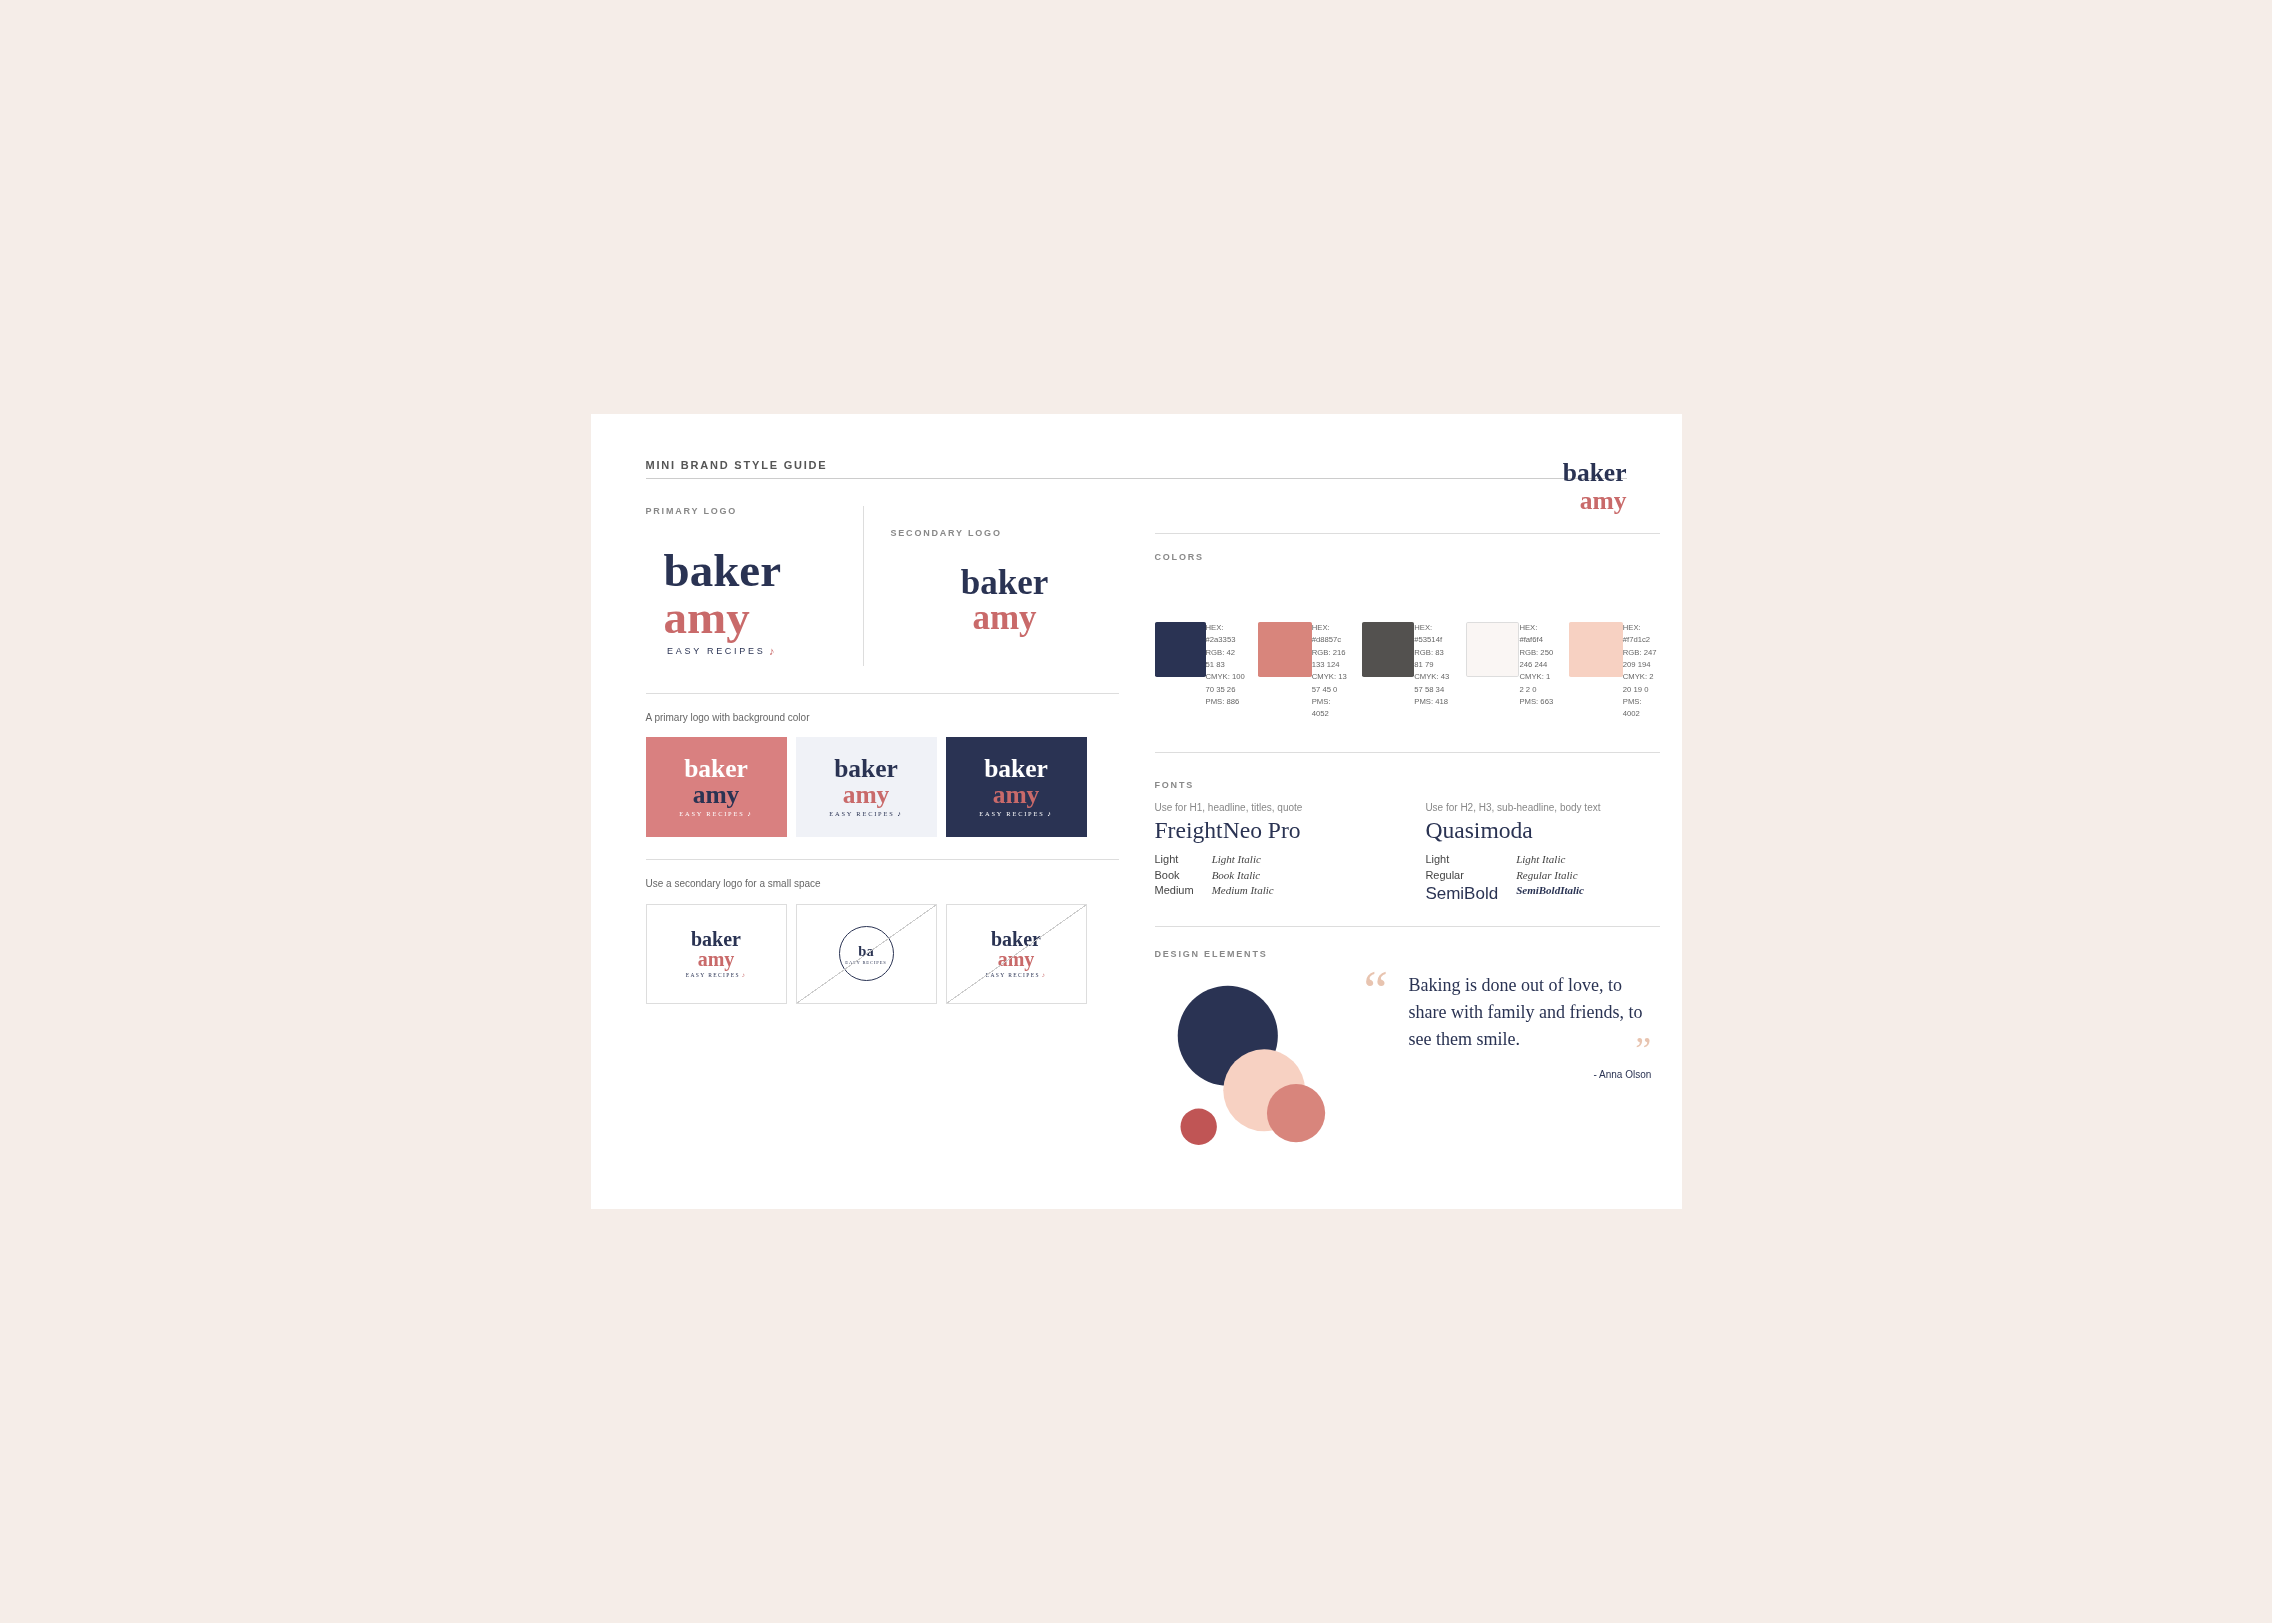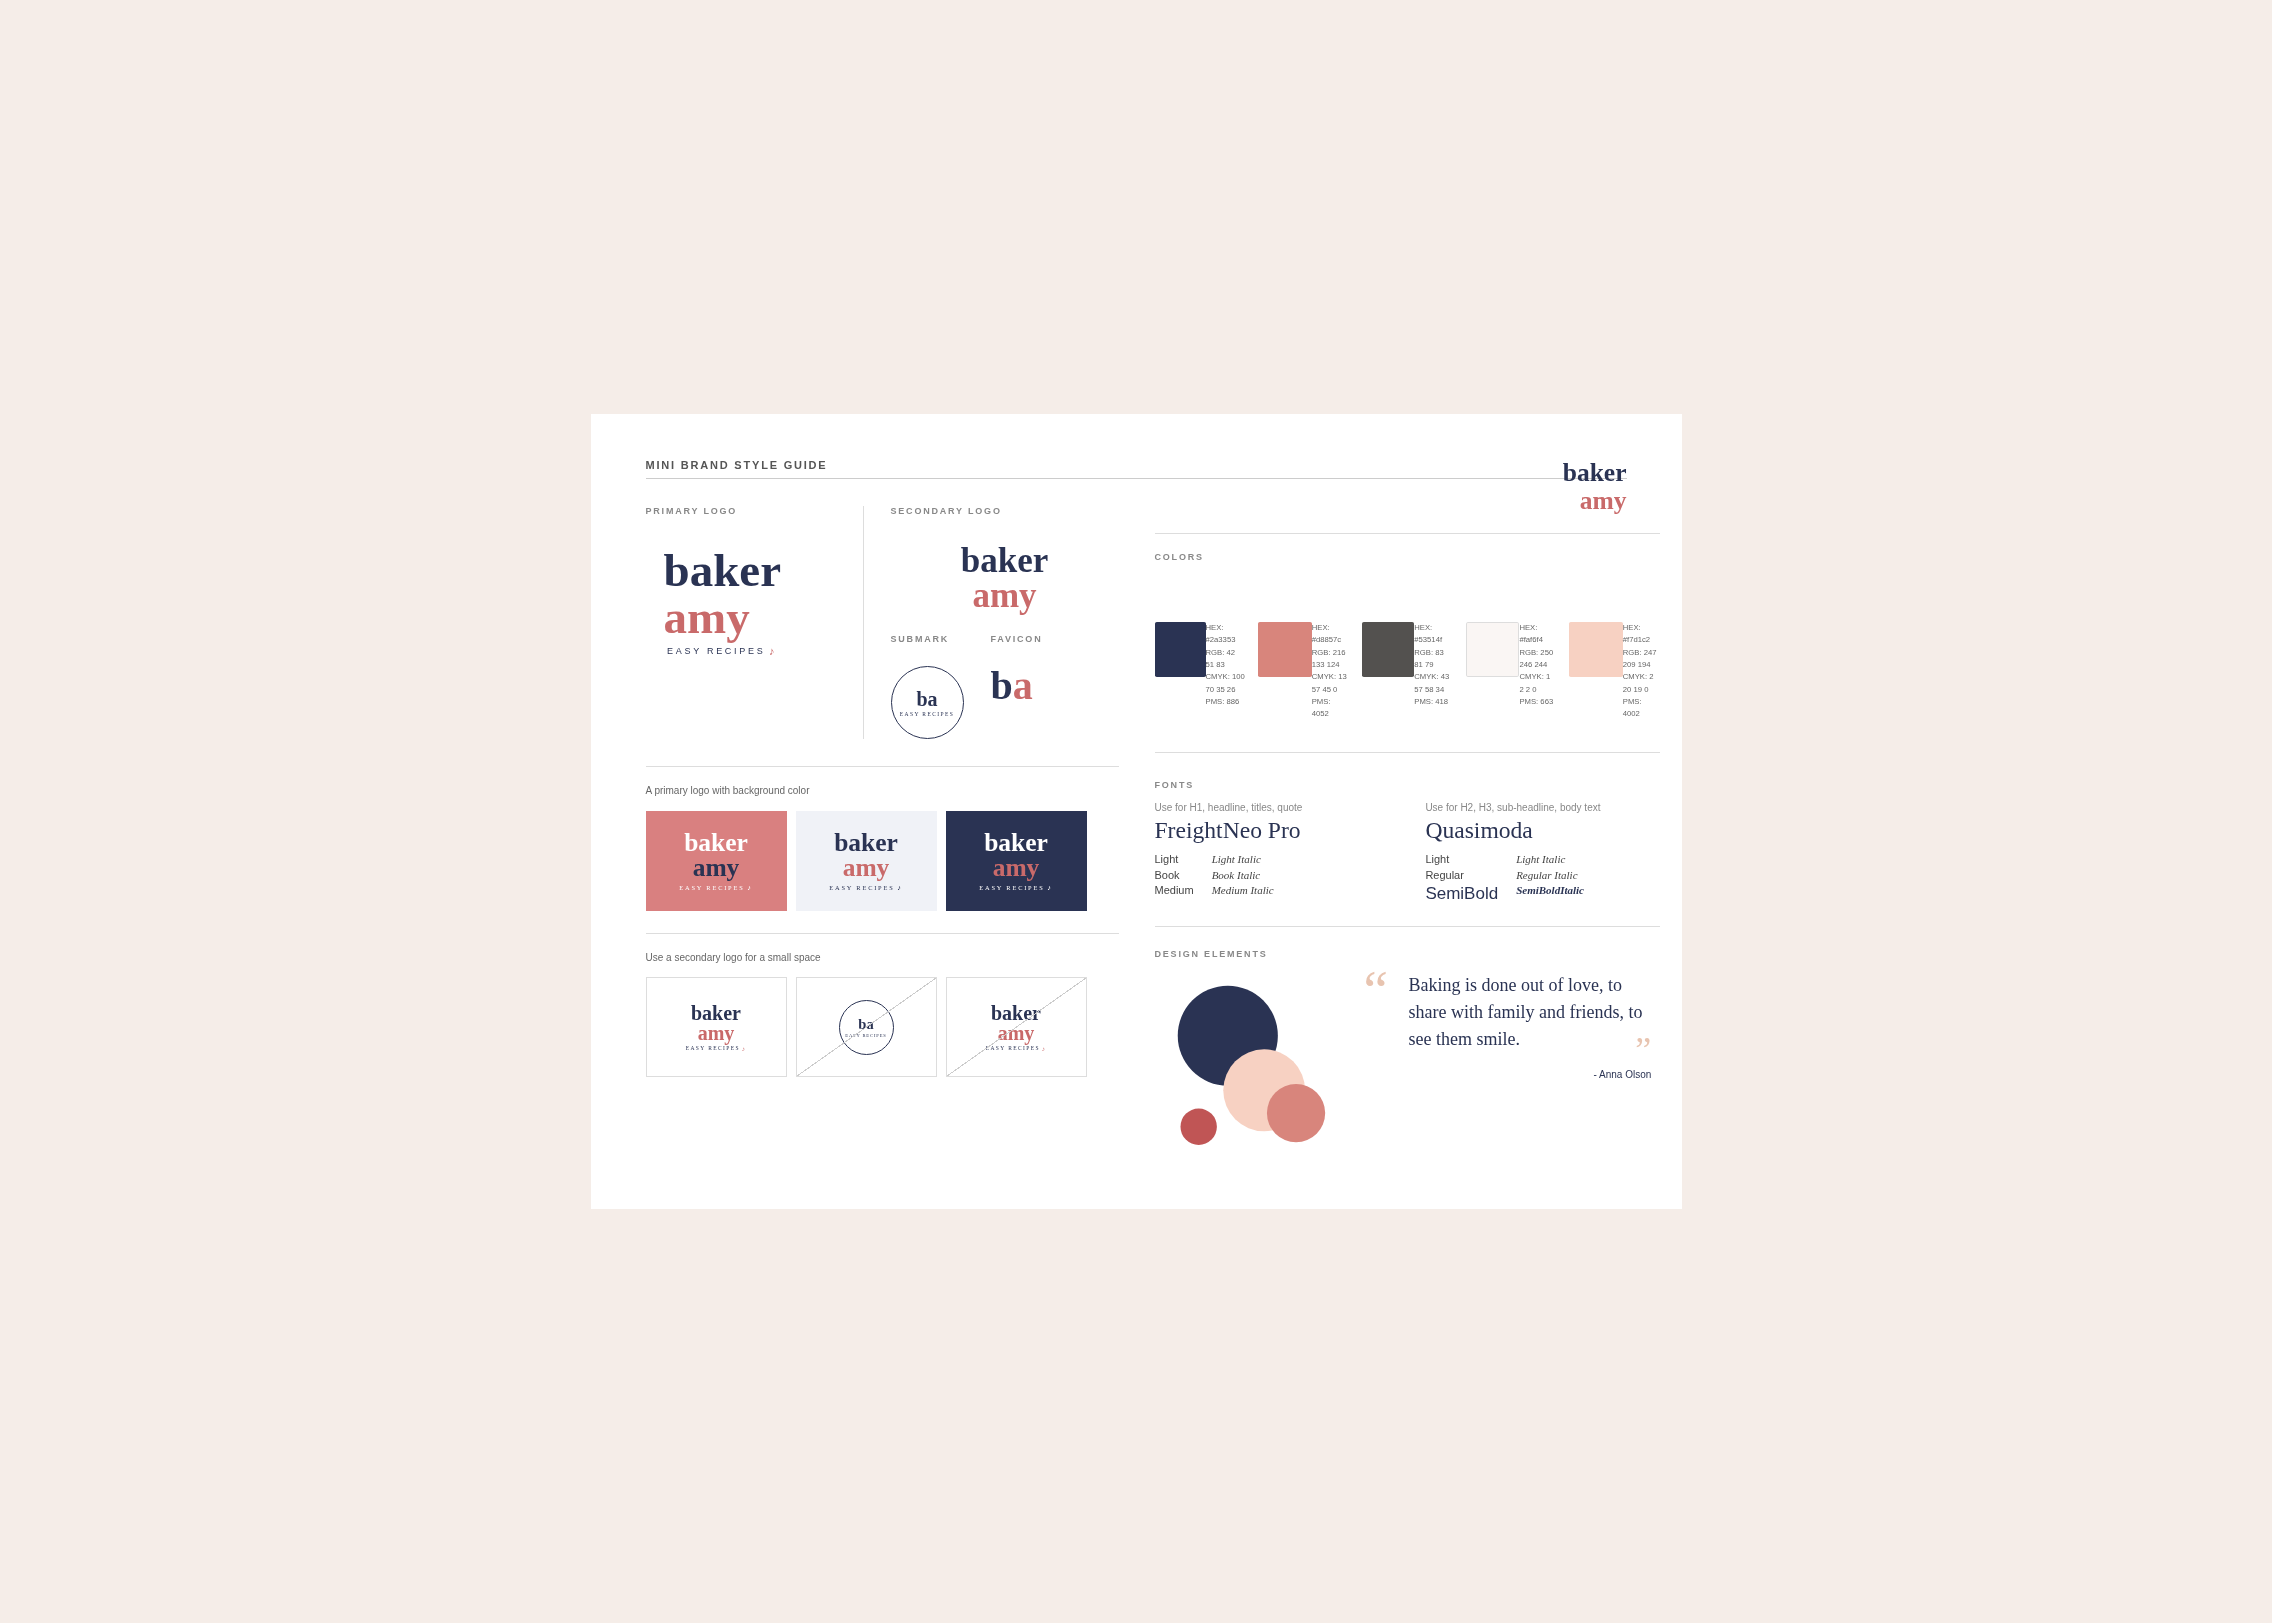--- a/index.html
+++ b/index.html
@@ -72,20 +72,21 @@
       color: #888;
       text-transform: uppercase;
       margin-bottom: 12.7px;
     }
     .logos-row {
       display: flex;
       gap: 0;
       border-bottom: 0.9px solid #ddd;
       padding-bottom: 27px;
       margin-bottom: 18px;
+      align-items: center;
     }
     .primary-logo-area {
       width: 218px;
       border-right: 0.9px solid #ddd;
       padding-right: 27px;
       display: flex;
       flex-direction: column;
     }
     .secondary-logo-area {
       flex: 1;
@@ -501,36 +502,20 @@
           </div>
         </div>
 
         <div class="secondary-logo-area">
           <div class="section-label">SECONDARY LOGO</div>
           <div class="secondary-logo-big">
             <span class="baker">baker</span>
             <span class="amy">amy</span>
           </div>
 
-          <div class="submark-favicon-row">
-            <div class="submark-col">
-              <div class="section-label">SUBMARK</div>
-              <div class="submark-circle">
-                <span class="ba-text">ba</span>
-                <span class="easy-text">EASY RECIPES</span>
-              </div>
-            </div>
-            <div class="favicon-col">
-              <div class="section-label">FAVICON</div>
-              <div class="favicon-ba">
-                <span class="b-letter">b</span>
-                <span class="a-letter">a</span>
-              </div>
-            </div>
-          </div>
         </div>
 
       </div>
 
       <div class="bg-section">
         <div class="bg-section-note">A primary logo with background color</div>
         <div class="bg-logos-row">
           <div class="bg-logo-box pink">
             <span class="baker">baker</span>
             <span class="amy">amy</span>

